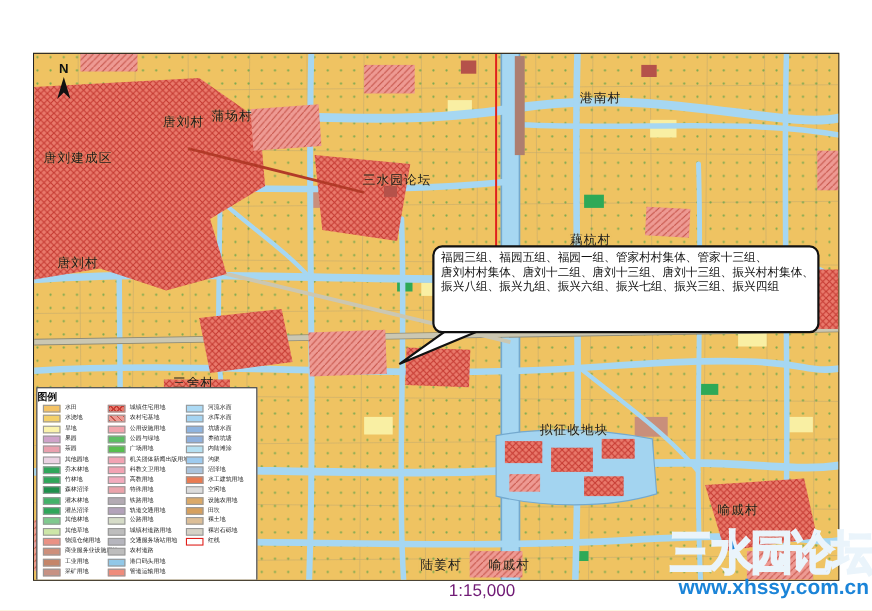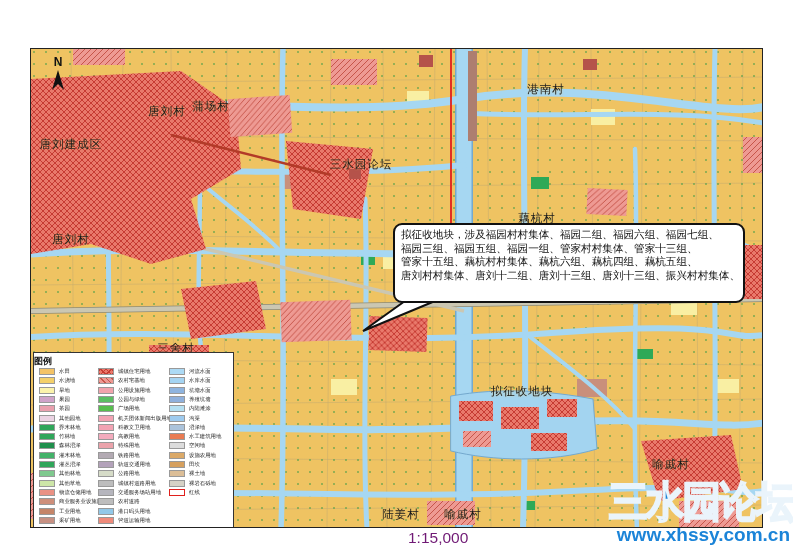--- a/index.html
+++ b/index.html
@@ -155,24 +155,23 @@
       <div class="n">N</div>
       <svg width="14" height="22" viewBox="0 0 14 22">
         <polygon points="7,1 1,21 7,15 13,21" fill="#111"></polygon>
       </svg>
     </div>
 
     <svg class="callout-tail" width="120" height="50" viewBox="0 0 120 50">
       <polygon points="74,12 104,12 32,42" fill="#fff" stroke="#111" stroke-width="2"></polygon>
     </svg>
     <div class="callout" id="callout-box">
-        <div class="callout-line">拟征收地块，涉及福园村村集体、福园二组、福园六组、福园七组、</div>
         <div class="callout-line">福园三组、福园五组、福园一组、管家村村集体、管家十三组、</div>
-        <div class="callout-line">管家十五组、藕杭村村集体、藕杭六组、藕杭四组、藕杭五组、</div>
         <div class="callout-line">唐刘村村集体、唐刘十二组、唐刘十三组、唐刘十三组、振兴村村集体、</div>
+        <div class="callout-line">振兴八组、振兴九组、振兴六组、振兴七组、振兴三组、振兴四组</div>
       </div>
 
     <div class="legend" id="legend-box">
       <div class="legend-title">图例</div>
     <div class="legend-item" style="left: 5px; top: 15px;">
           <span class="legend-swatch" style="background: rgb(244, 195, 102);"></span>
           <span class="legend-label">水田</span>
         </div>
         <div class="legend-item" style="left: 5px; top: 24.3px;">
           <span class="legend-swatch" style="background: rgb(244, 208, 106);"></span>

